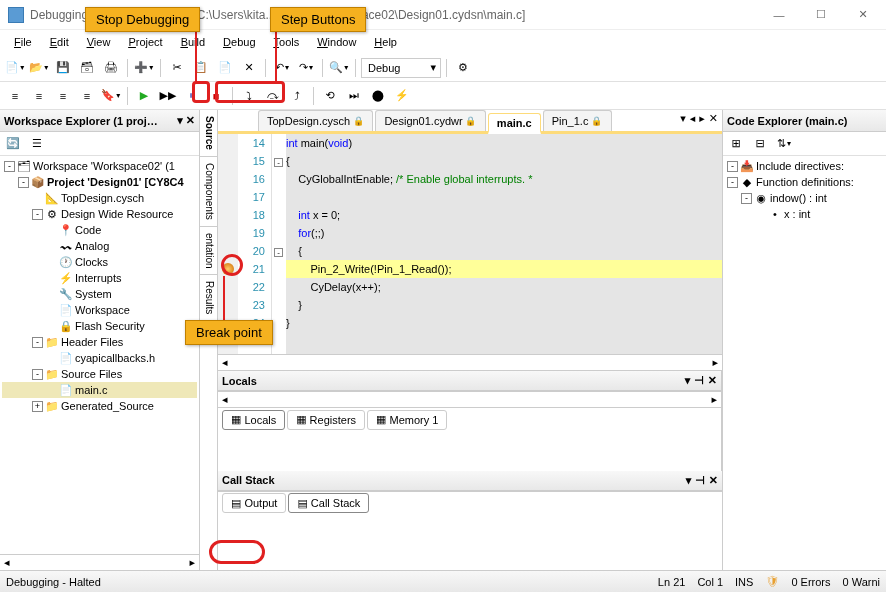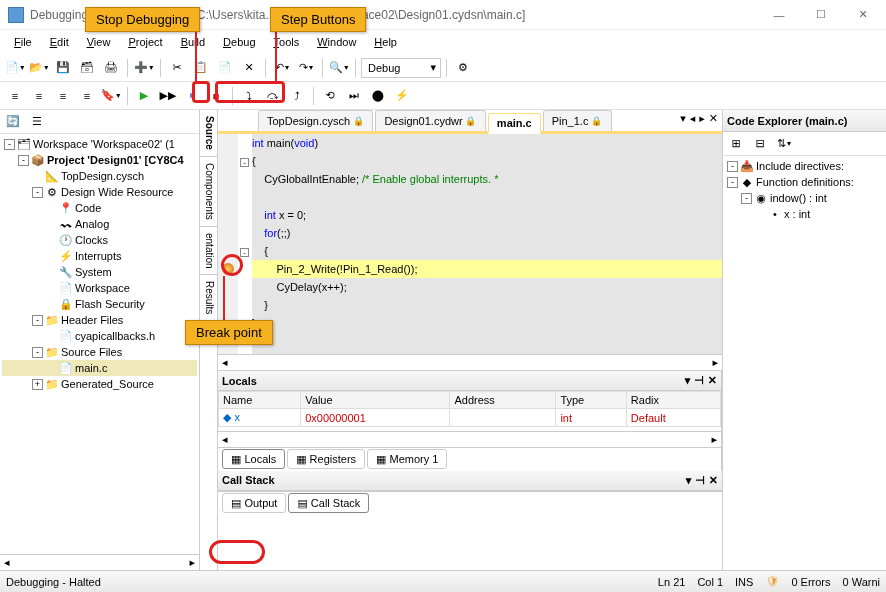--- a/index.html
+++ b/index.html
@@ -158,20 +158,24 @@
   <span class="tb-sep"></span>
   <span class="tb-btn">⟲</span>
   <span class="tb-btn">⏭</span>
   <span class="tb-btn">⬤</span>
   <span class="tb-btn" style="color:#e90">⚡</span>
 </div>
 
 <div class="main-area">
 
   <div class="panel-left">
+    <div class="panel-header">
+      <span>Workspace Explorer (1 proj…</span>
+      <span class="pin">▾ ✕</span>
+    </div>
     <div class="panel-toolbar">
       <span class="tb-btn">🔄</span>
       <span class="tb-btn">☰</span>
     </div>
     <div class="tree" id="ws-tree">
         <div class="tree-node">
           <span class="tree-indent" style="width:0px"></span>
           <span class="tree-toggle">-</span>
           <span class="tree-icon">🗂</span>
           <span>Workspace 'Workspace02' (1</span>
@@ -313,20 +317,33 @@
           <div class="line"></div>
           <div class="line"></div>
           <div class="line"></div>
           <div class="line"></div>
           <div class="line">
             <div class="bp-dot"></div>
           </div>
           <div class="line"></div>
           <div class="line"></div>
           <div class="line"></div>
+        </div>
+      <div class="gutter-ln" id="gut-ln">
+          <div class="line">14</div>
+          <div class="line">15</div>
+          <div class="line">16</div>
+          <div class="line">17</div>
+          <div class="line">18</div>
+          <div class="line">19</div>
+          <div class="line">20</div>
+          <div class="line">21</div>
+          <div class="line">22</div>
+          <div class="line">23</div>
+          <div class="line">24</div>
         </div>
       <div class="gutter-fold" id="gut-fold">
           <div class="line"></div>
           <div class="line"><span class="fold-box">-</span></div>
           <div class="line"></div>
           <div class="line"></div>
           <div class="line"></div>
           <div class="line"></div>
           <div class="line"><span class="fold-box">-</span></div>
           <div class="line"></div>
@@ -344,42 +361,20 @@
     <div class="bottom-panels">
 
       <div class="bp-col">
         <div class="bp-header">
           <span>Locals</span>
           <span class="controls">
               <span>▾</span>
               <span>⊣</span>
               <span>✕</span>
             </span>
-        </div>
-        <div class="bp-body">
-          <table class="grid">
-            <thead>
-                <tr id="locals-head">
-                  <th>Name</th>
-                  <th>Value</th>
-                  <th>Address</th>
-                  <th>Type</th>
-                  <th>Radix</th>
-                </tr>
-              </thead>
-            <tbody id="locals-body">
-                <tr>
-                  <td class="var-blue">◆ x</td>
-                  <td class="var-red">0x00000001</td>
-                  <td></td>
-                  <td class="var-red">int</td>
-                  <td class="var-red">Default</td>
-                </tr>
-              </tbody>
-          </table>
         </div>
         <div style="height:16px;border-top:1px solid #ccc;display:flex;align-items:center;justify-content:space-between;padding:0 4px;">
             <span>◂</span>
             <span>▸</span>
           </div>
         <div class="bp-tabs" id="locals-tabs">
             <div class="bp-tab active"><span>▦</span> Locals</div>
             <div class="bp-tab"><span>▦</span> Registers</div>
             <div class="bp-tab"><span>▦</span> Memory 1</div>
           </div>

